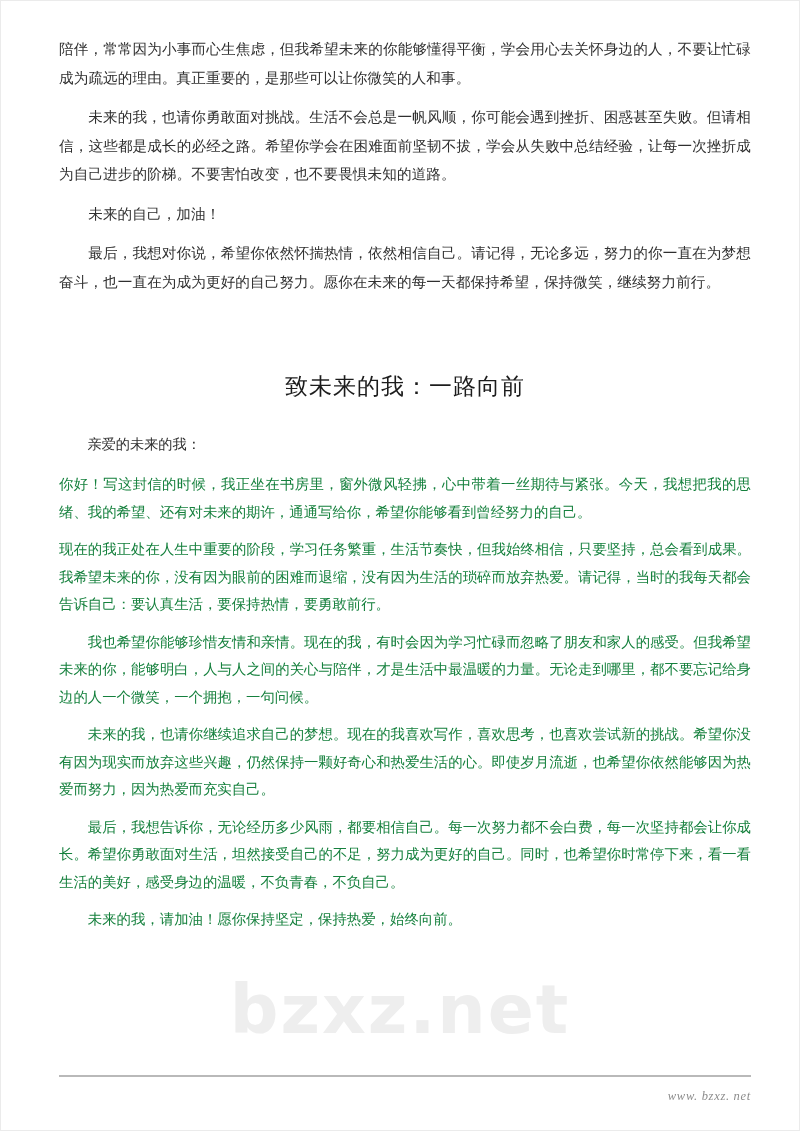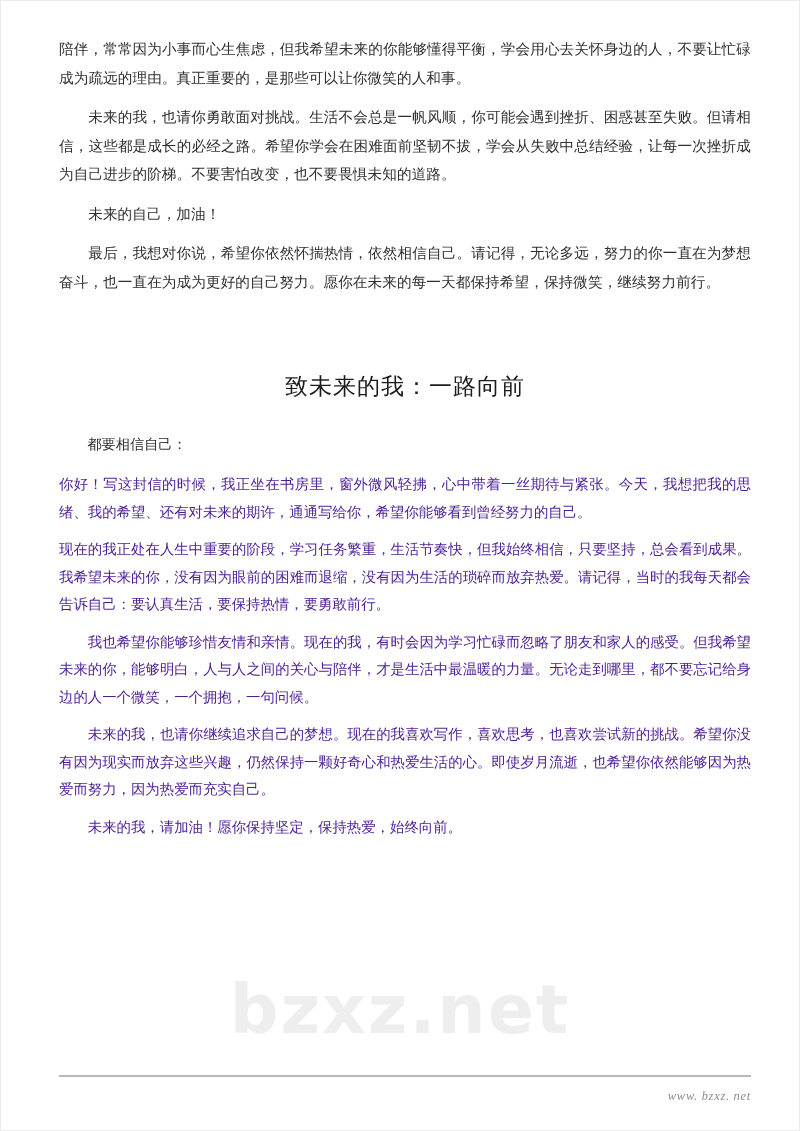--- a/index.html
+++ b/index.html
@@ -85,21 +85,21 @@
     text-indent: 2em;
     font-size: 14.2px;
     line-height: 26px;
     color: #2f2f2f;
   }
 
   .para2 {
     margin: 0 0 10px 0;
     font-size: 14.4px;
     line-height: 27.5px;
-    color: #4c1d95;
+    color: #15803d;
     text-align: justify;
     text-justify: inter-ideograph;
   }
   .para2.indent { text-indent: 2em; }
   .para2.noindent { text-indent: 0; }
 
   
   .footer {
     position: absolute;
     left: 58px;
@@ -135,25 +135,26 @@
       <p class="para noindent">陪伴，常常因为小事而心生焦虑，但我希望未来的你能够懂得平衡，学会用心去关怀身边的人，不要让忙碌成为疏远的理由。真正重要的，是那些可以让你微笑的人和事。</p>
       <p class="para indent">未来的我，也请你勇敢面对挑战。生活不会总是一帆风顺，你可能会遇到挫折、困惑甚至失败。但请相信，这些都是成长的必经之路。希望你学会在困难面前坚韧不拔，学会从失败中总结经验，让每一次挫折成为自己进步的阶梯。不要害怕改变，也不要畏惧未知的道路。</p>
       <p class="para indent">未来的自己，加油！</p>
       <p class="para indent">最后，我想对你说，希望你依然怀揣热情，依然相信自己。请记得，无论多远，努力的你一直在为梦想奋斗，也一直在为成为更好的自己努力。愿你在未来的每一天都保持希望，保持微笑，继续努力前行。</p>
     </section>
 
     <div class="gap-block"></div>
 
     <section>
       <h1 class="doc-title">致未来的我：一路向前</h1>
-      <p class="salutation">都要相信自己：</p>
+      <p class="salutation">亲爱的未来的我：</p>
       <p class="para2 noindent">你好！写这封信的时候，我正坐在书房里，窗外微风轻拂，心中带着一丝期待与紧张。今天，我想把我的思绪、我的希望、还有对未来的期许，通通写给你，希望你能够看到曾经努力的自己。</p>
       <p class="para2 noindent">现在的我正处在人生中重要的阶段，学习任务繁重，生活节奏快，但我始终相信，只要坚持，总会看到成果。我希望未来的你，没有因为眼前的困难而退缩，没有因为生活的琐碎而放弃热爱。请记得，当时的我每天都会告诉自己：要认真生活，要保持热情，要勇敢前行。</p>
       <p class="para2 indent">我也希望你能够珍惜友情和亲情。现在的我，有时会因为学习忙碌而忽略了朋友和家人的感受。但我希望未来的你，能够明白，人与人之间的关心与陪伴，才是生活中最温暖的力量。无论走到哪里，都不要忘记给身边的人一个微笑，一个拥抱，一句问候。</p>
       <p class="para2 indent">未来的我，也请你继续追求自己的梦想。现在的我喜欢写作，喜欢思考，也喜欢尝试新的挑战。希望你没有因为现实而放弃这些兴趣，仍然保持一颗好奇心和热爱生活的心。即使岁月流逝，也希望你依然能够因为热爱而努力，因为热爱而充实自己。</p>
+      <p class="para2 indent">最后，我想告诉你，无论经历多少风雨，都要相信自己。每一次努力都不会白费，每一次坚持都会让你成长。希望你勇敢面对生活，坦然接受自己的不足，努力成为更好的自己。同时，也希望你时常停下来，看一看生活的美好，感受身边的温暖，不负青春，不负自己。</p>
       <p class="para2 indent">未来的我，请加油！愿你保持坚定，保持热爱，始终向前。</p>
     </section>
 
   </div>
 
   <div class="footer">
     <div class="footer-rule"></div>
     <div class="footer-text">www. bzxz. net</div>
   </div>
 

